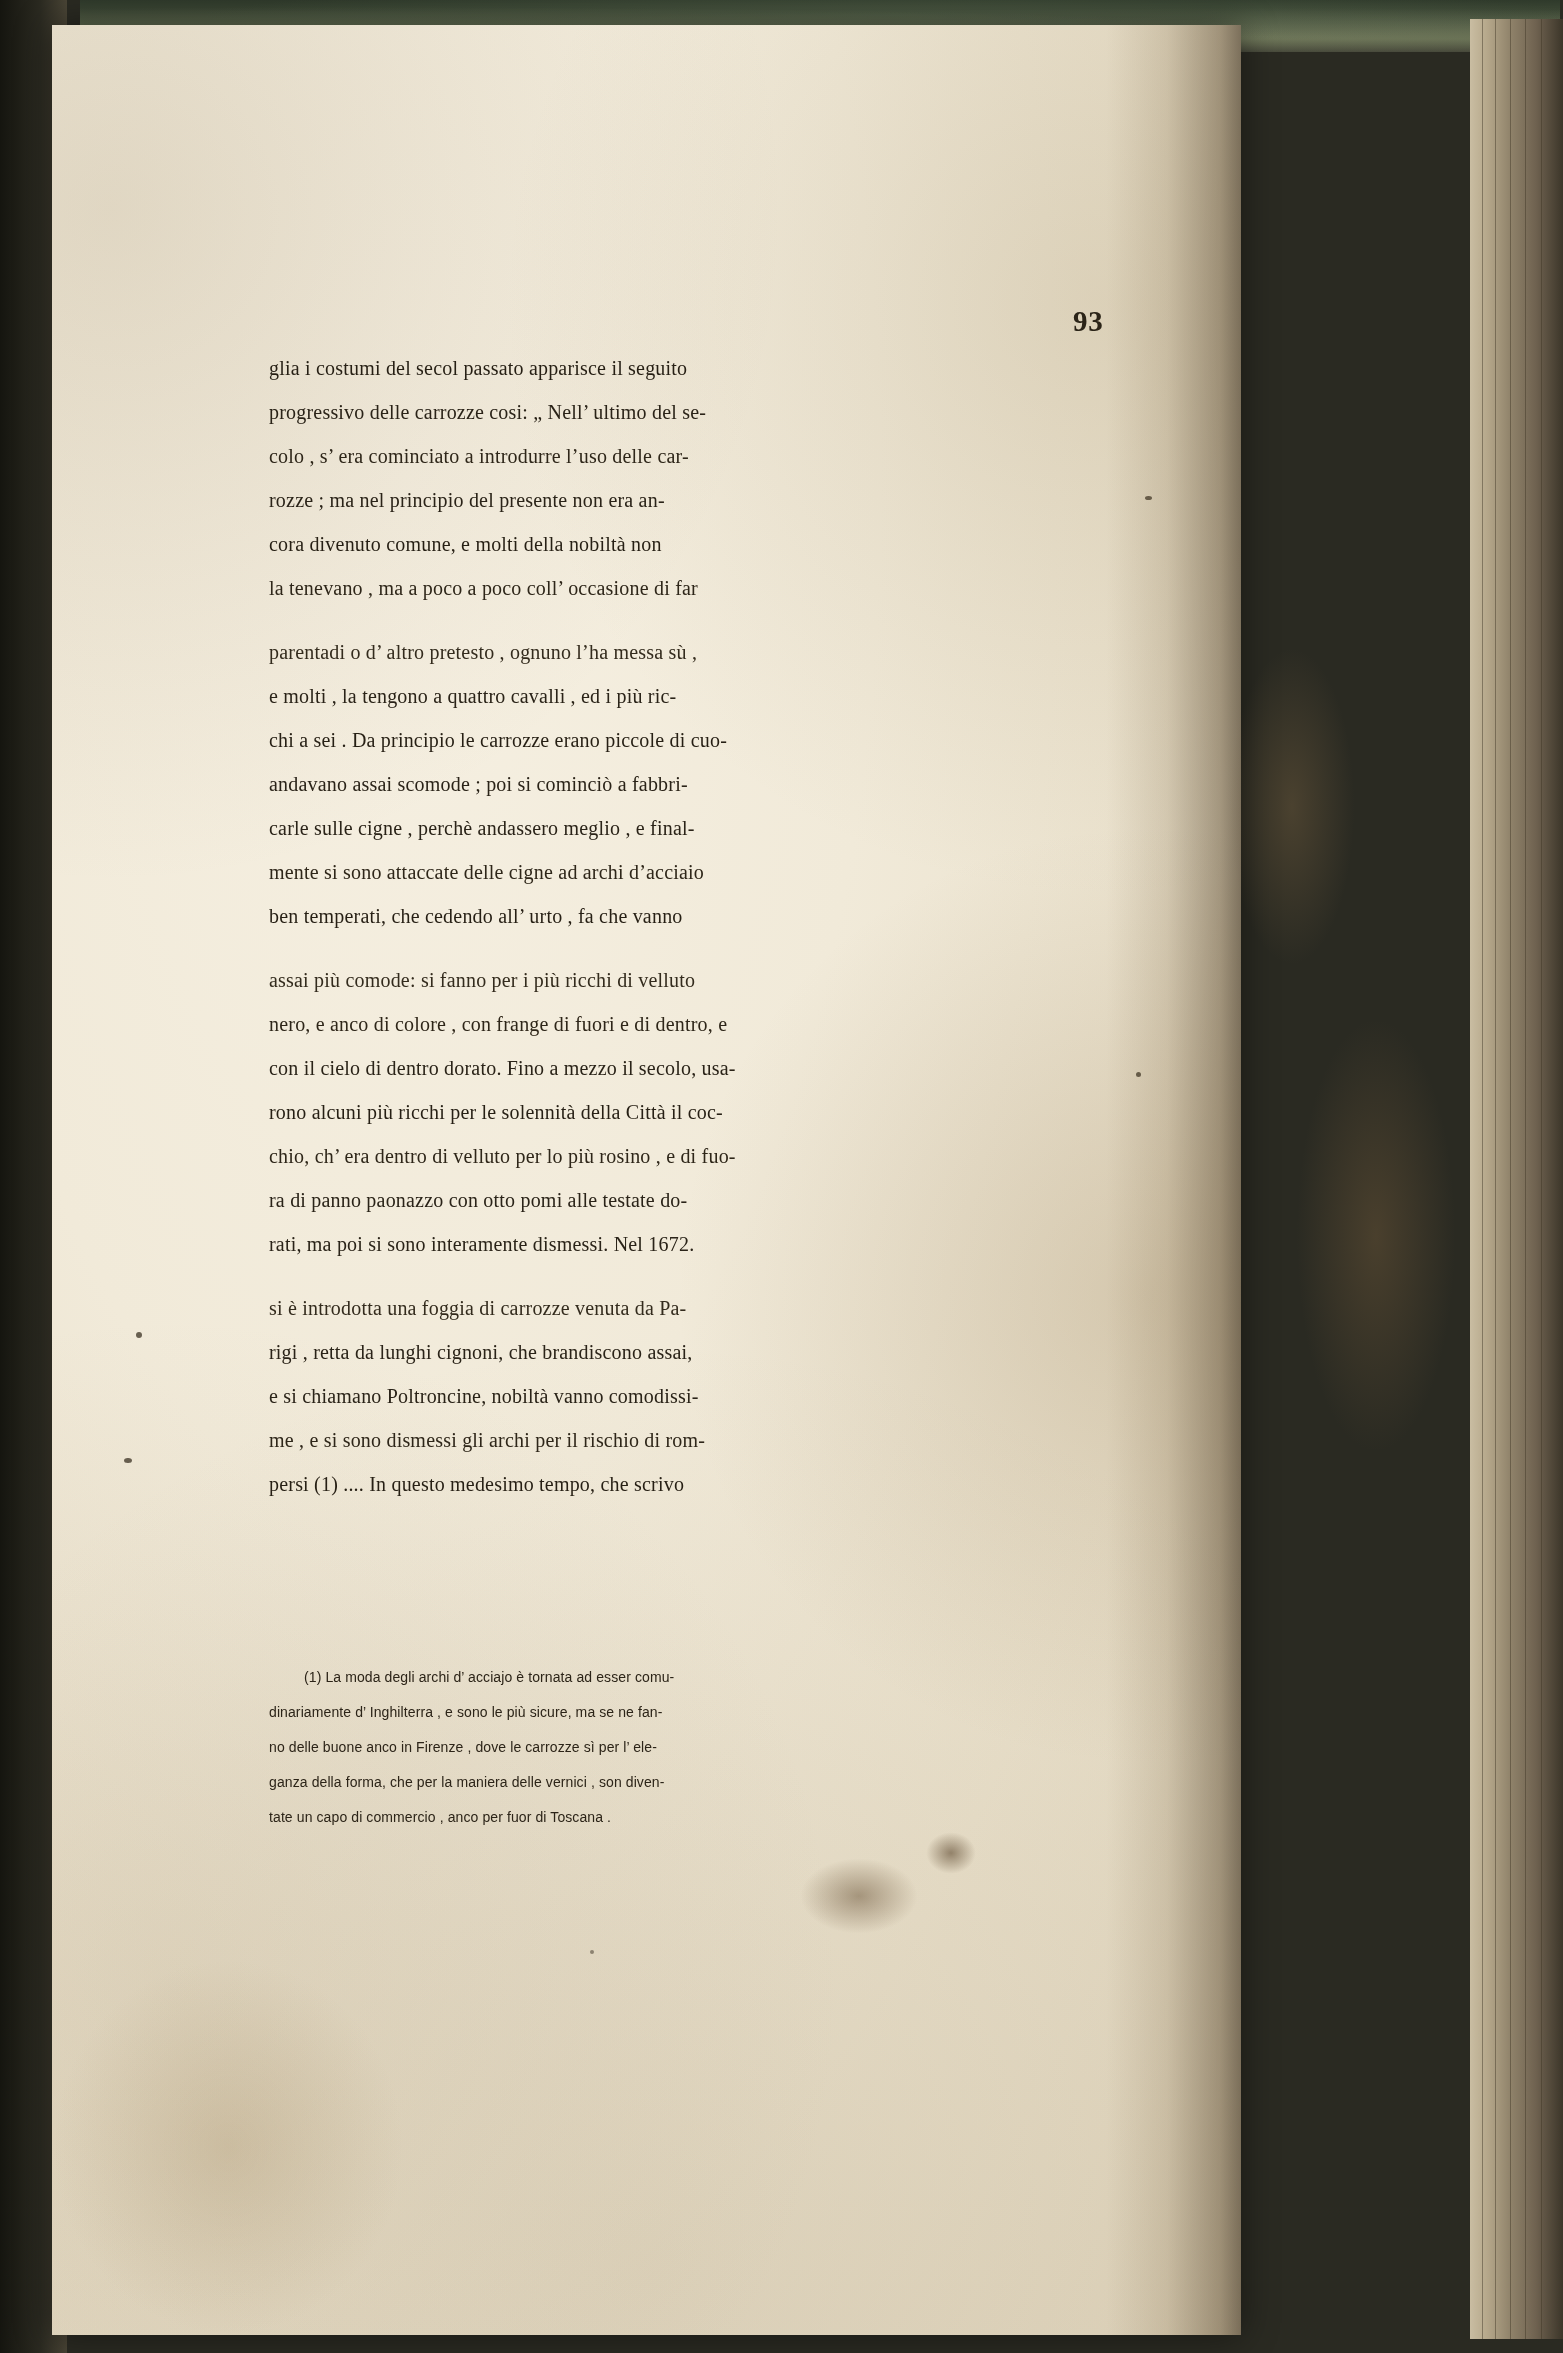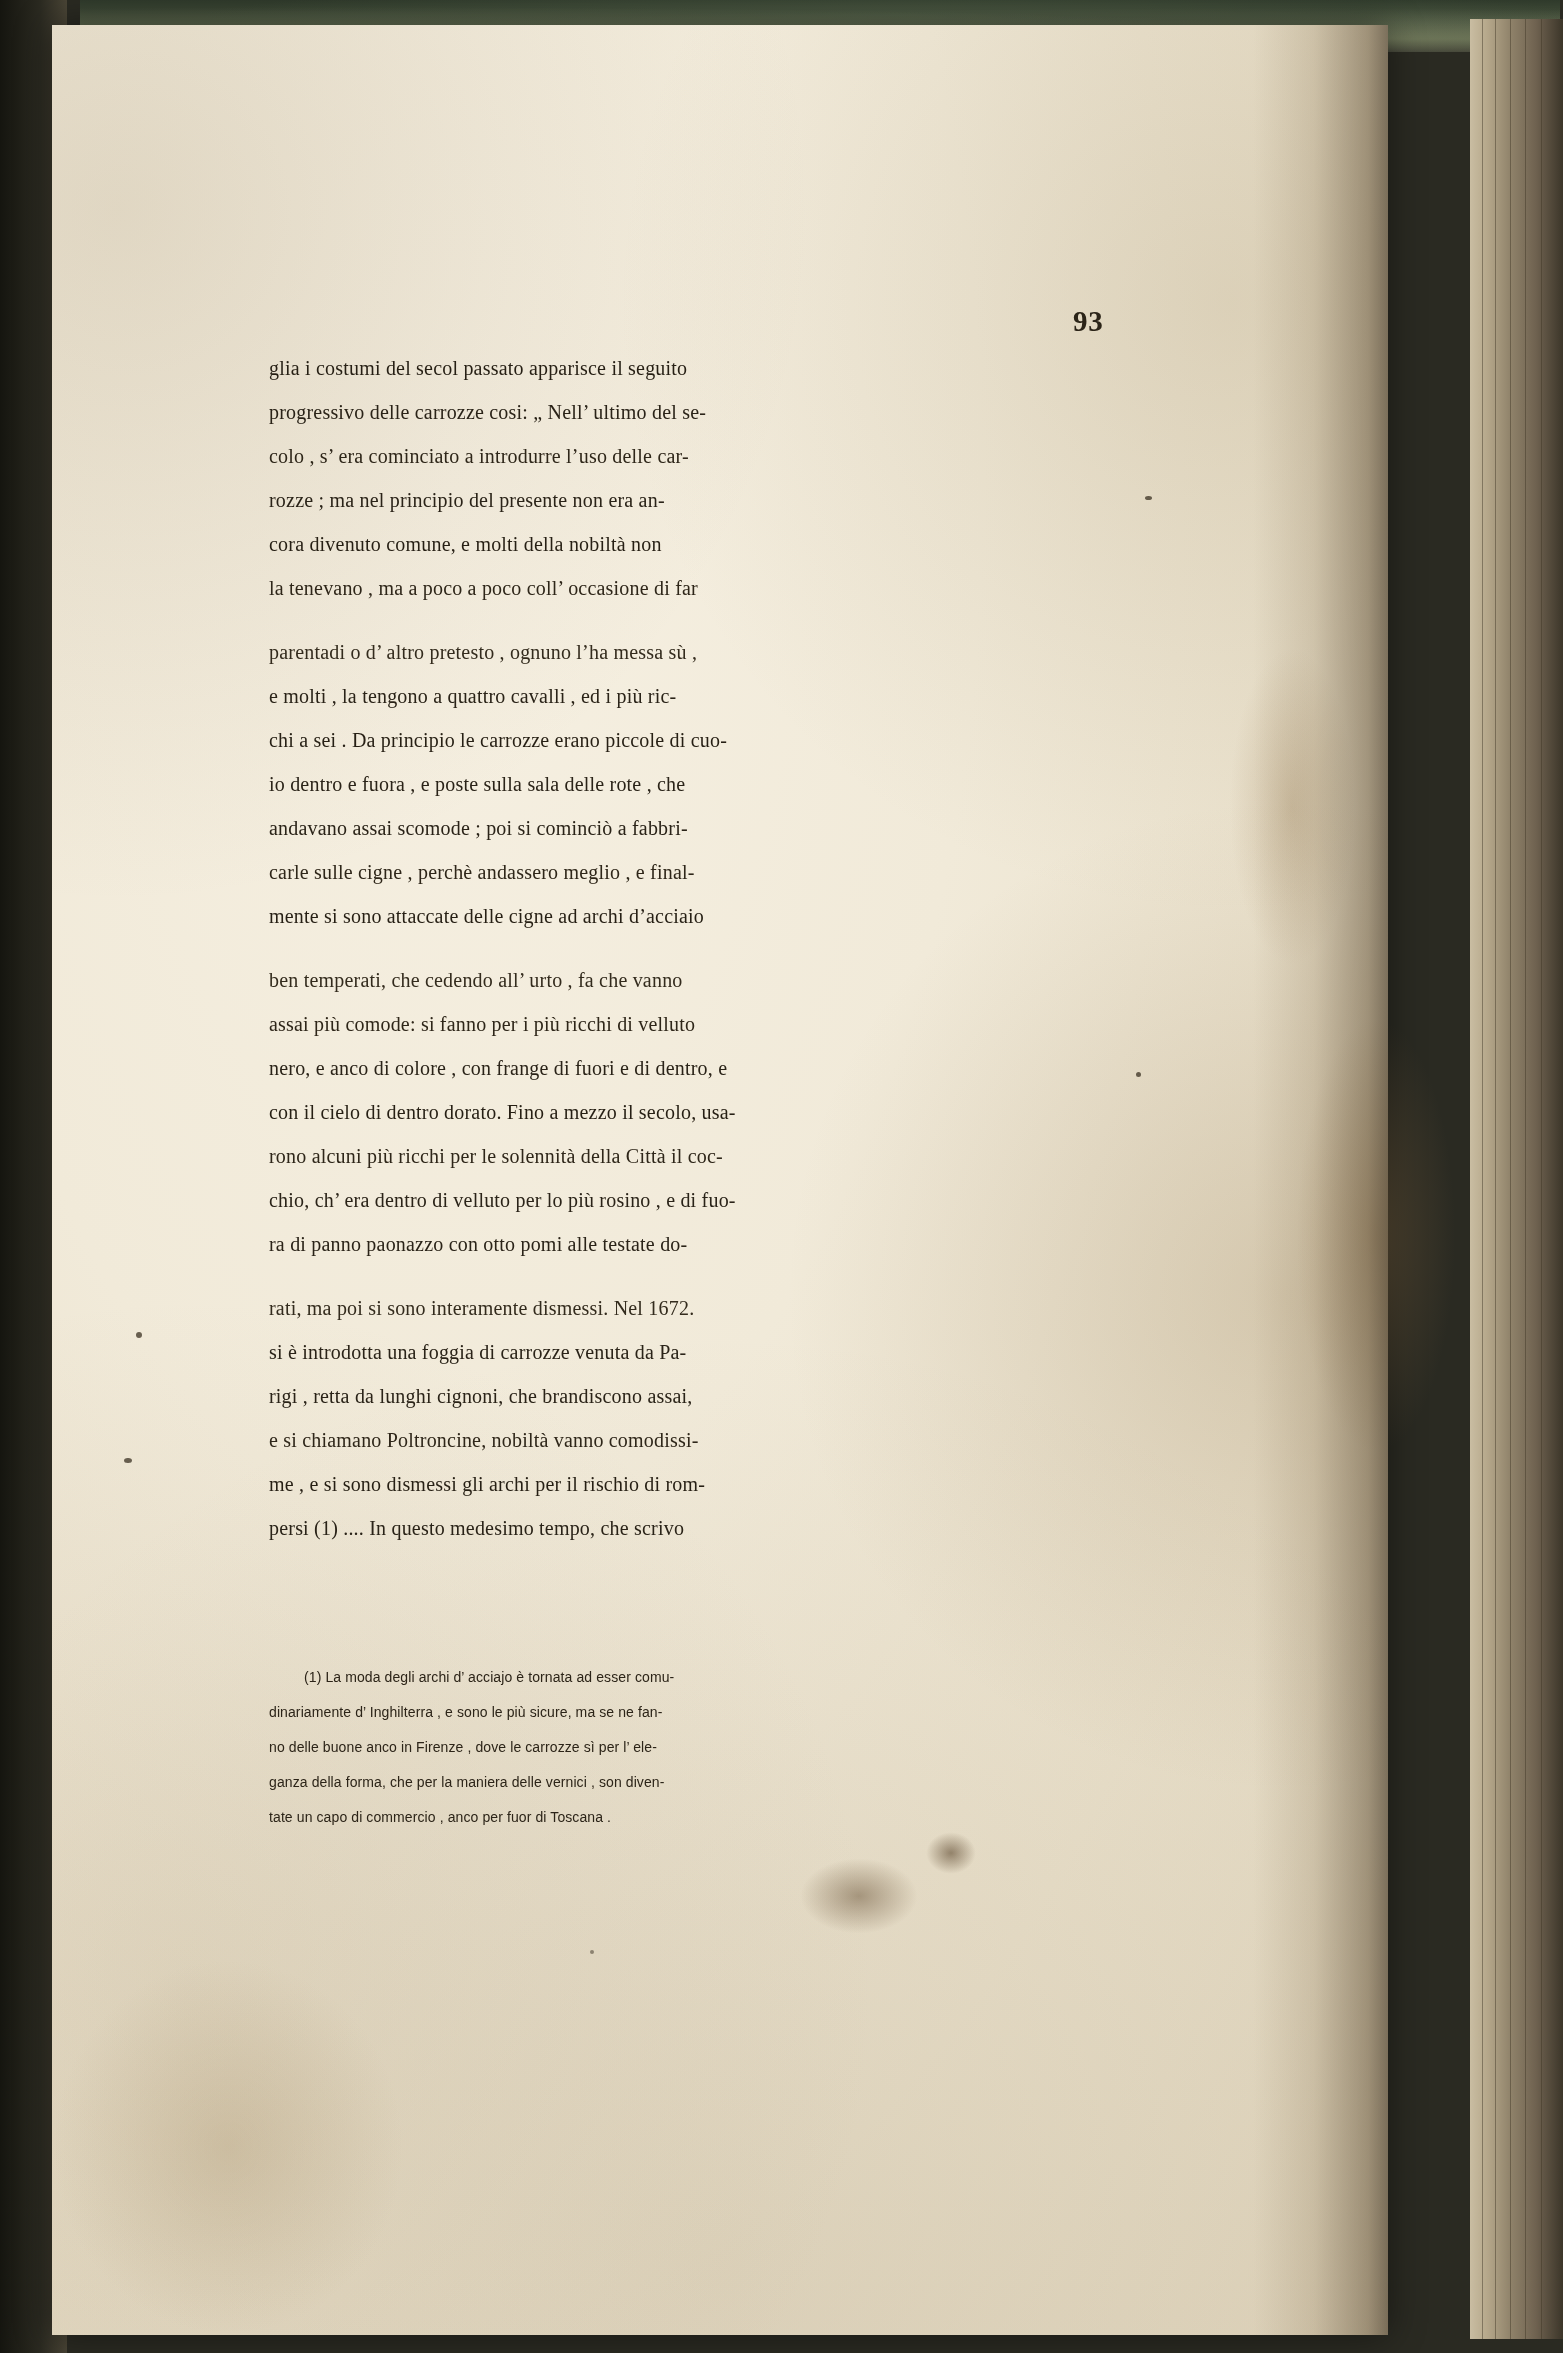--- a/index.html
+++ b/index.html
@@ -60,21 +60,21 @@
   }
   .fore-edge .ln {
     position:absolute; top:0; bottom:0; width:0.8px; background:rgba(60,50,35,.45);
   }
 
   
   .leaf {
     position: absolute;
     left: 52px;
     top: 25px;
-    width: 1336px;
+    width: 1189px;
     height: 2310px;
     background:
       radial-gradient(ellipse at 30% 20%, #f6f0e2 0%, #f1ead9 40%, #e9e0cb 70%, #ded3bb 100%);
     box-shadow: 0 0 34px rgba(0,0,0,.45);
   }
   
   .leaf:before {
     content:"";
     position:absolute; inset:0;
     background:
@@ -189,21 +189,20 @@
     <div class="body-text">
       <span class="ln">glia i costumi del secol passato apparisce il seguito</span>
       <span class="ln">progressivo delle carrozze cosi: „ Nell’ ultimo del se-</span>
       <span class="ln">colo , s’ era cominciato a introdurre l’uso delle car-</span>
       <span class="ln">rozze ; ma nel principio del presente non era an-</span>
       <span class="ln">cora divenuto comune, e molti della nobiltà non</span>
       <span class="ln">la tenevano , ma a poco a poco coll’ occasione di far</span>
       <span class="ln">parentadi o d’ altro pretesto , ognuno l’ha messa sù ,</span>
       <span class="ln">e molti , la tengono a quattro cavalli , ed i più ric-</span>
       <span class="ln">chi a sei . Da principio le carrozze erano piccole di cuo-</span>
-      <span class="ln">io dentro e fuora , e poste sulla sala delle rote , che</span>
       <span class="ln">andavano assai scomode ; poi si cominciò a fabbri-</span>
       <span class="ln">carle sulle cigne , perchè andassero meglio , e final-</span>
       <span class="ln">mente si sono attaccate delle cigne ad archi d’acciaio</span>
       <span class="ln">ben temperati, che cedendo all’ urto , fa che vanno</span>
       <span class="ln">assai più comode: si fanno per i più ricchi di velluto</span>
       <span class="ln">nero, e anco di colore , con frange di fuori e di dentro, e</span>
       <span class="ln">con il cielo di dentro dorato. Fino a mezzo il secolo, usa-</span>
       <span class="ln">rono alcuni più ricchi per le solennità della Città il coc-</span>
       <span class="ln">chio, ch’ era dentro di velluto per lo più rosino , e di fuo-</span>
       <span class="ln">ra di panno paonazzo con otto pomi alle testate do-</span>

